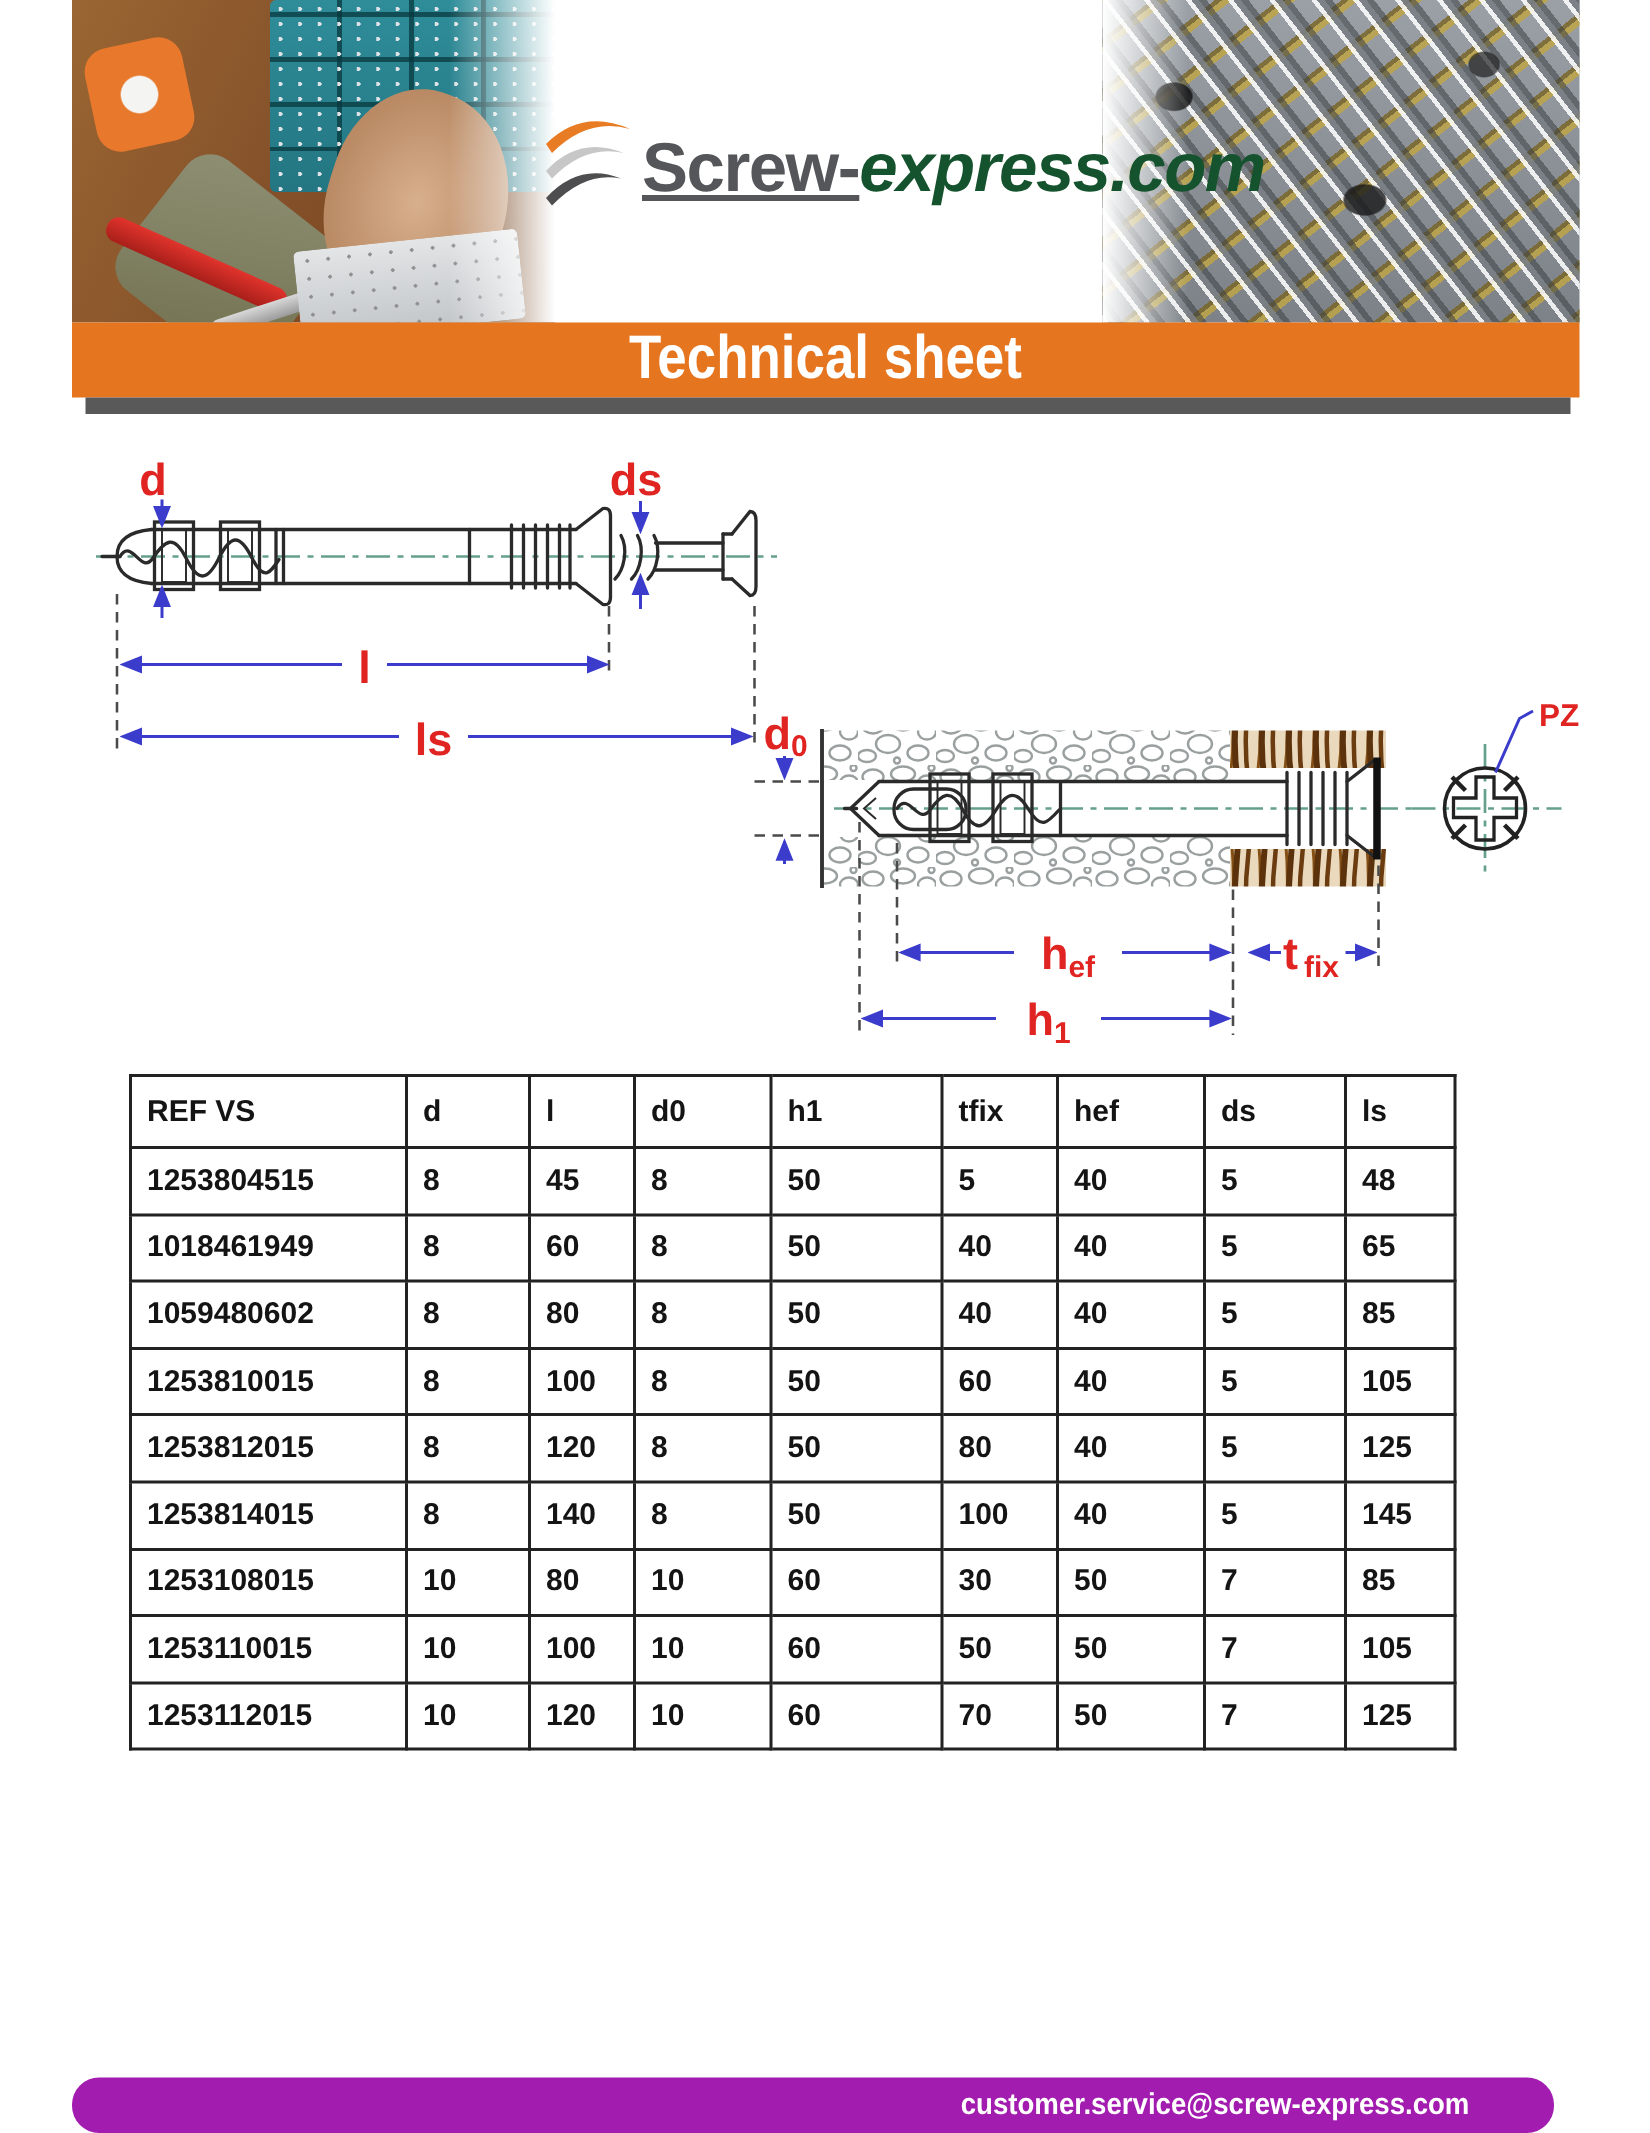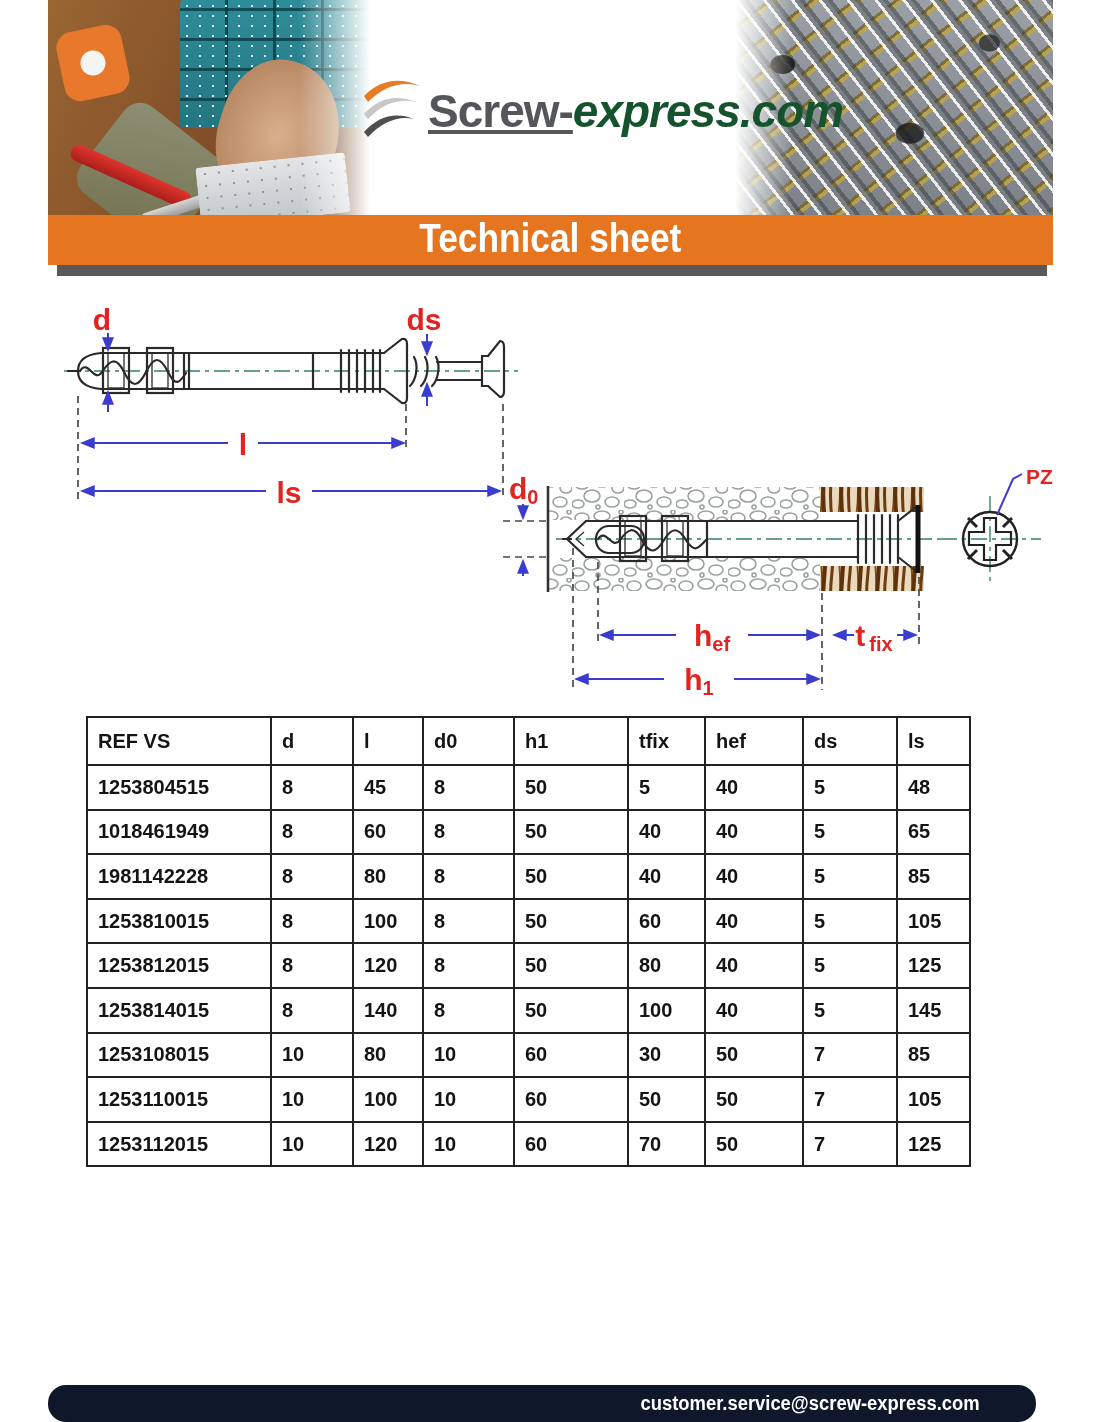--- a/index.html
+++ b/index.html
@@ -80,21 +80,21 @@
     table-layout:fixed; width:883px; }
   .spec-table th, .spec-table td { border:2px solid #222222; color:#141414;
     font-size:20px; font-weight:bold; text-align:left; padding:0 0 0 10px; }
   .spec-table th { height:46px; }
   .spec-table td { height:42.6px; }
   col.c0{width:184px} col.c1{width:82px} col.c2{width:70px} col.c3{width:91px}
   col.c4{width:114px} col.c5{width:77px} col.c6{width:98px} col.c7{width:94px} col.c8{width:73px}
 
   
   .footer-bar { position:absolute; left:48px; top:1385px; width:988px; height:37px;
-    background:#0f172a; display:flex; align-items:center; justify-content:flex-end;
+    background:#a21caf; display:flex; align-items:center; justify-content:flex-end;
     padding-right:56px; box-sizing:border-box;border-radius:18px; }
   .footer-email { color:#ffffff; font-weight:bold; font-size:20px;
     transform:scaleX(.92); transform-origin:right center; }
 </style>
 </head>
 <body>
 
 <div class="page">
 
   <div class="photo photo-left">
@@ -322,21 +322,21 @@
           <td>8</td>
           <td>60</td>
           <td>8</td>
           <td>50</td>
           <td>40</td>
           <td>40</td>
           <td>5</td>
           <td>65</td>
         </tr>
         <tr>
-          <td>1981142228</td>
+          <td>1059480602</td>
           <td>8</td>
           <td>80</td>
           <td>8</td>
           <td>50</td>
           <td>40</td>
           <td>40</td>
           <td>5</td>
           <td>85</td>
         </tr>
         <tr>

